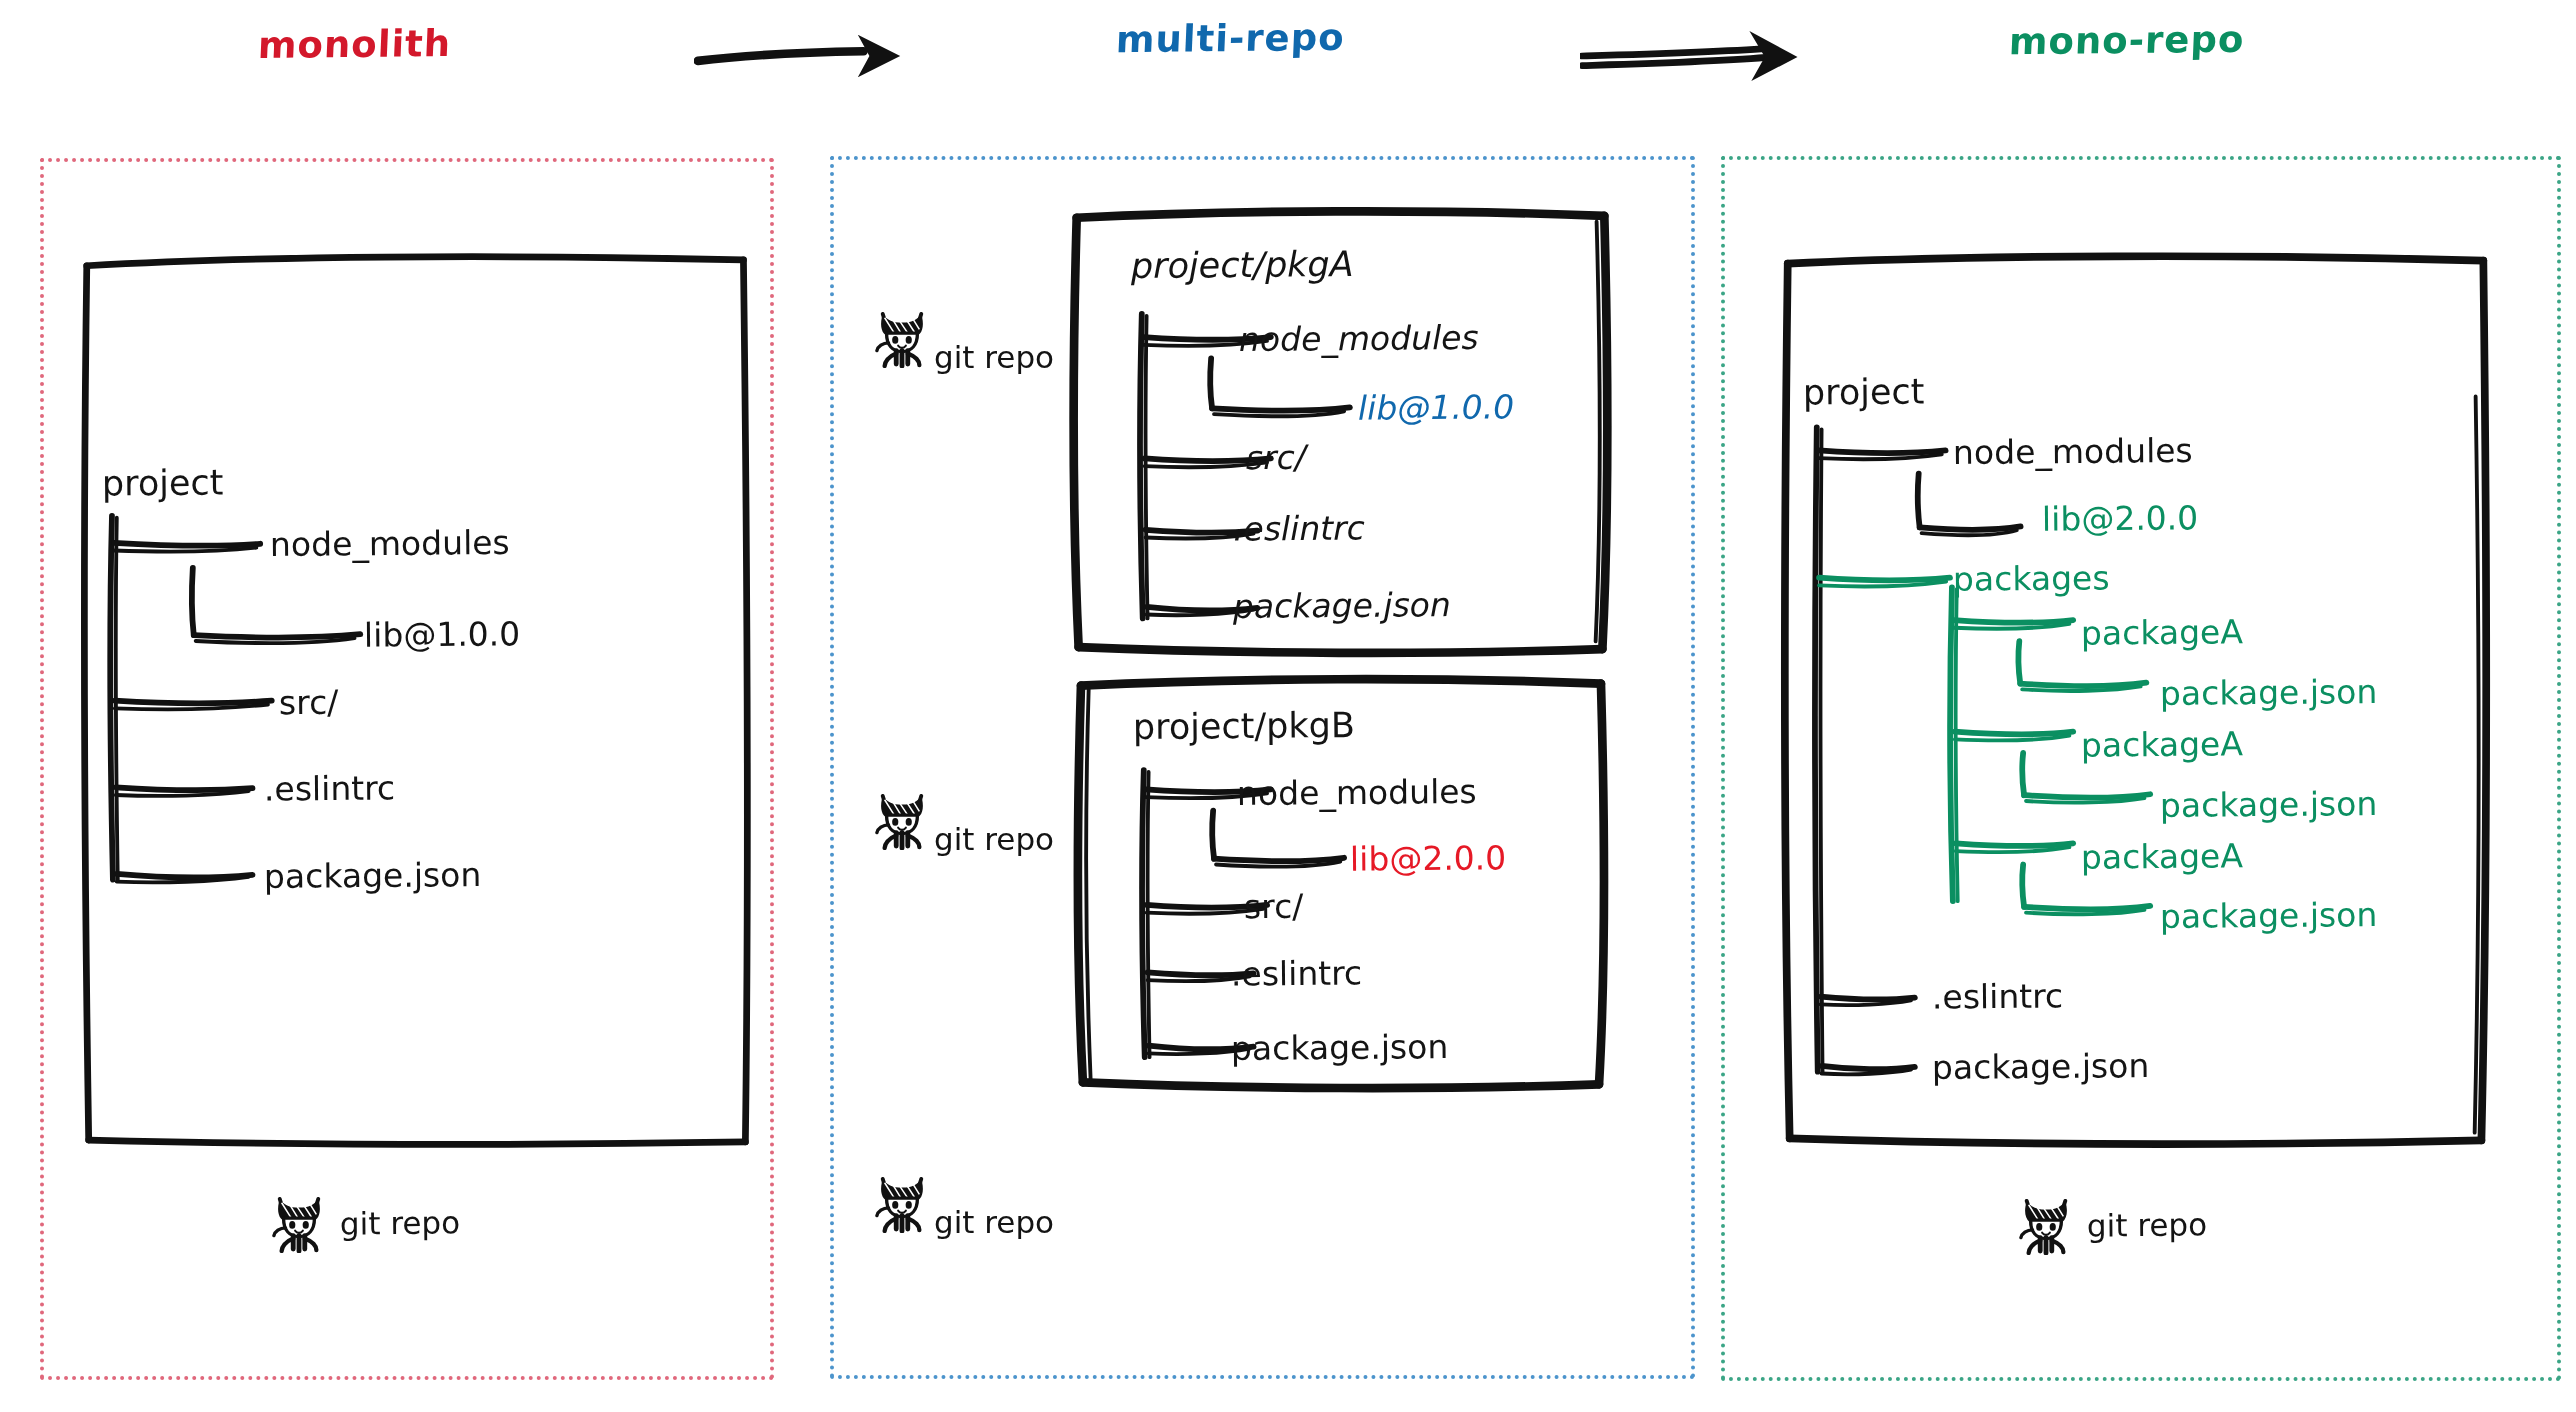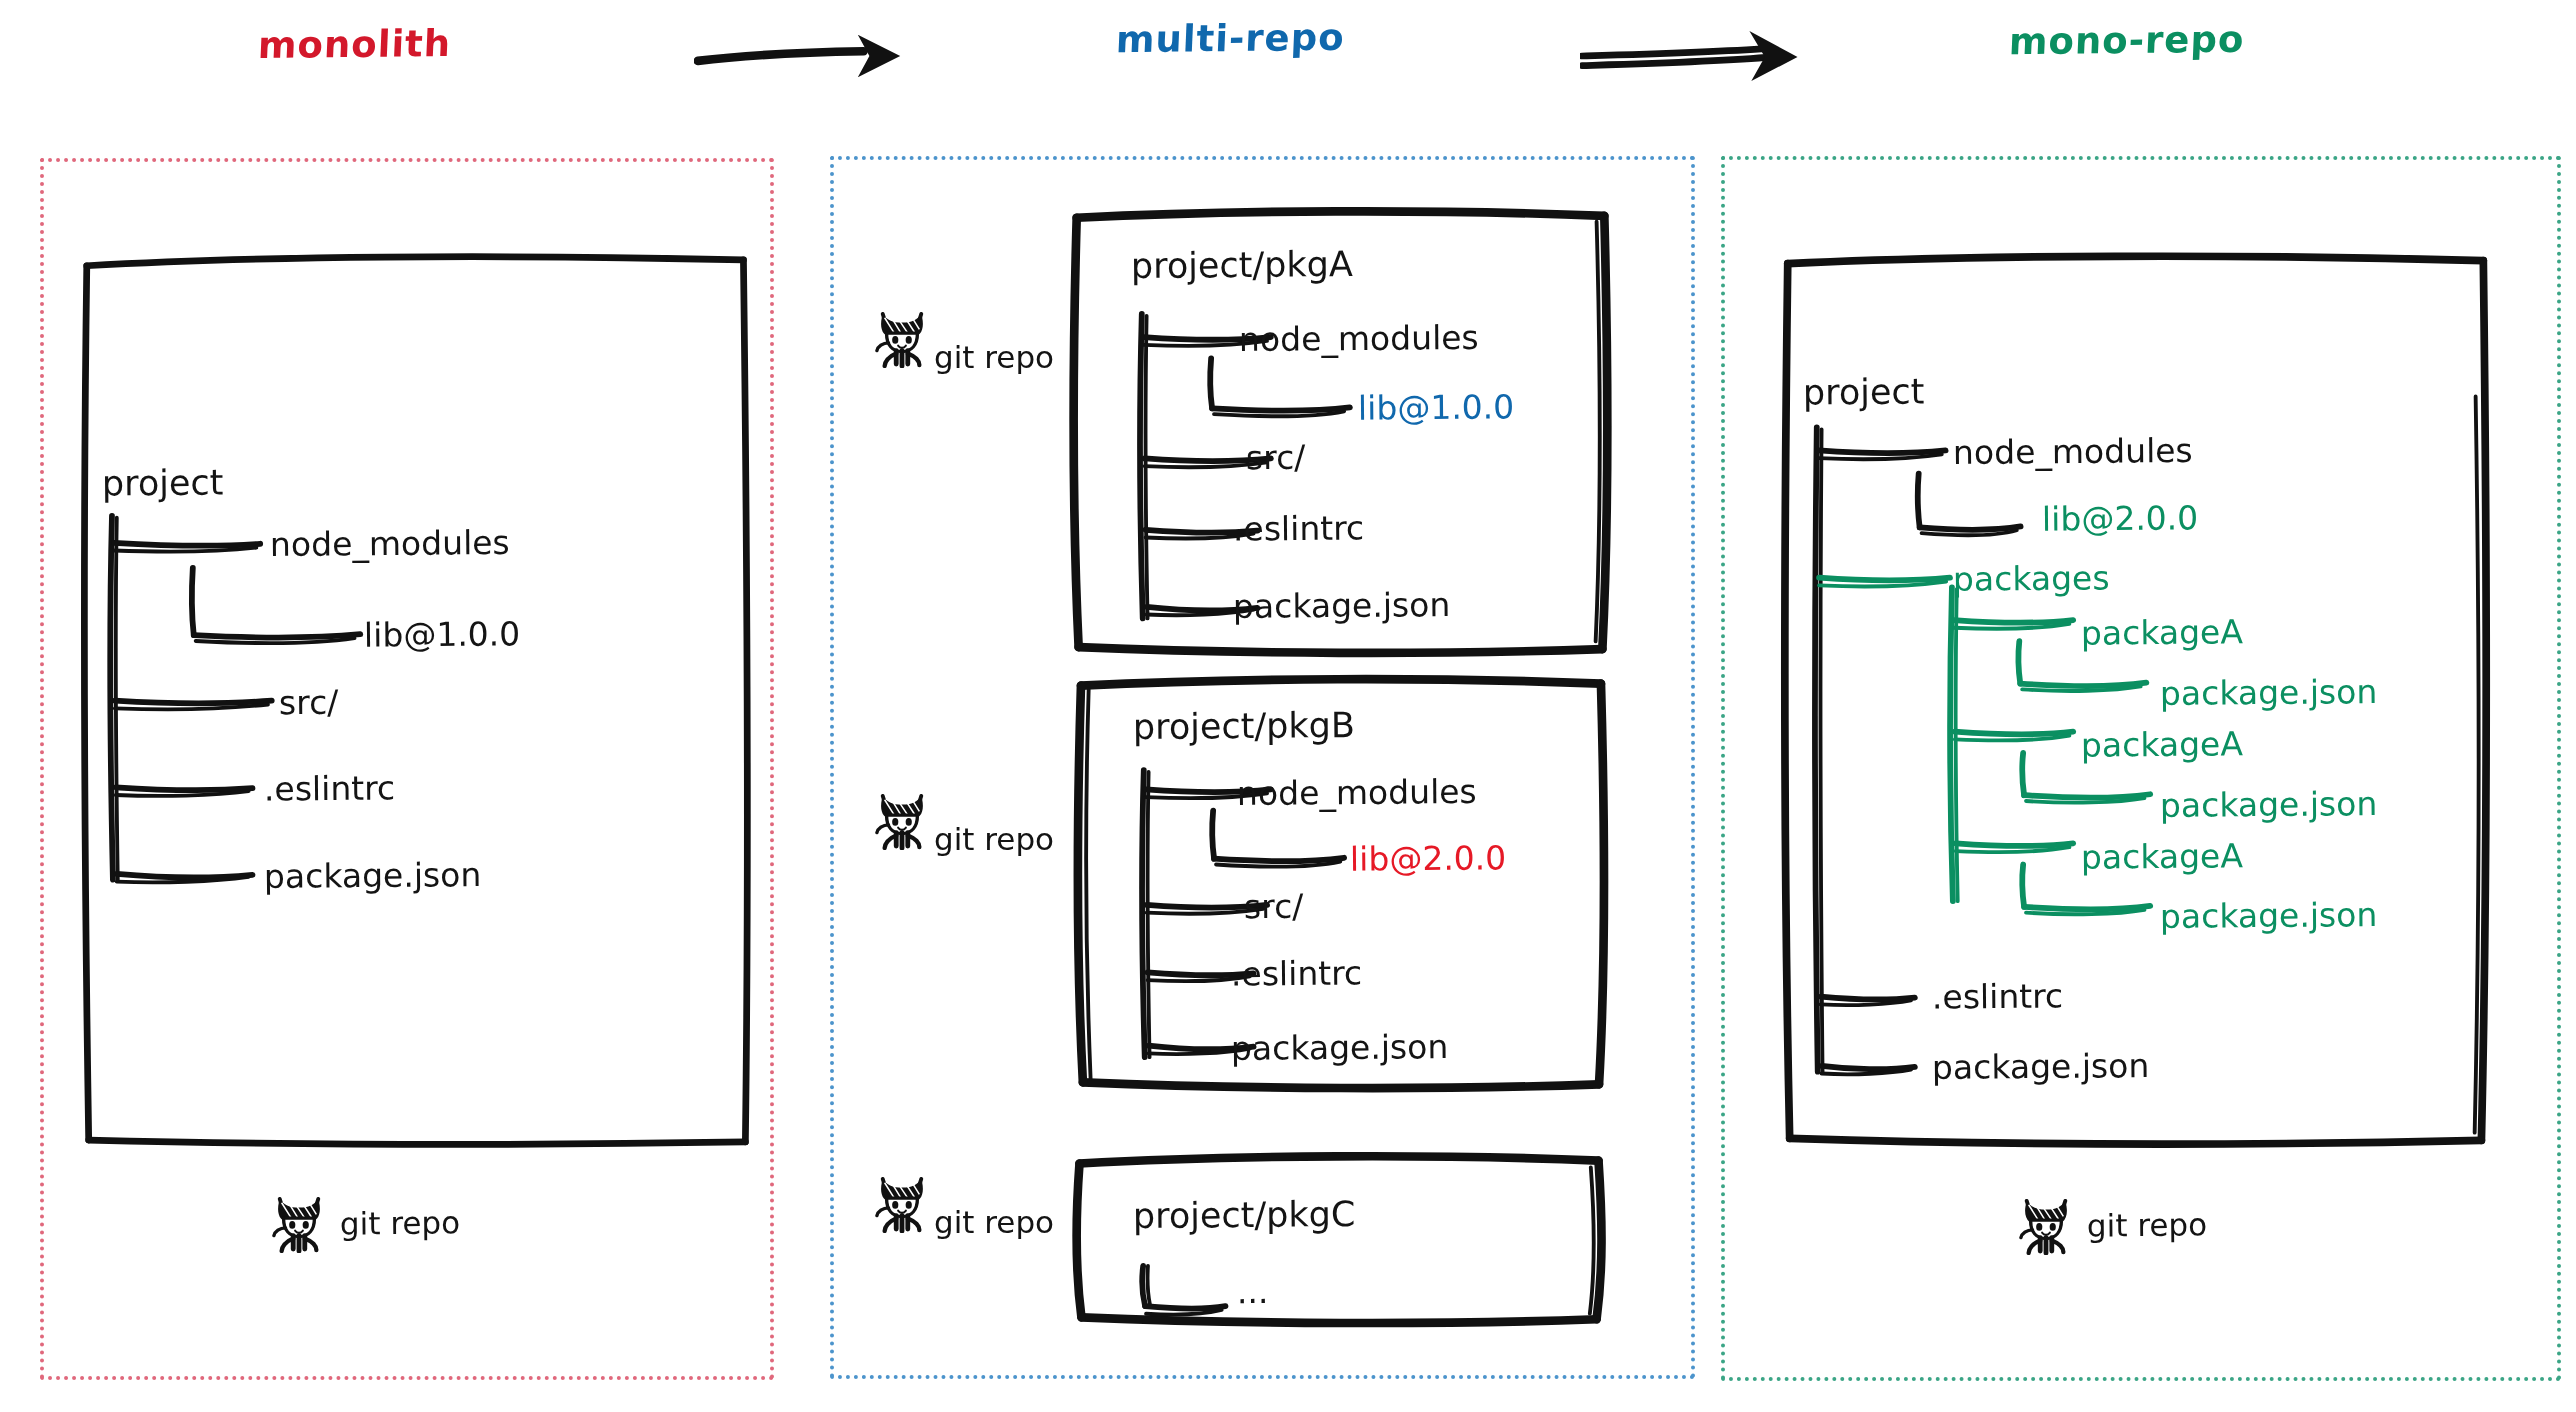--- a/index.html
+++ b/index.html
@@ -43,21 +43,21 @@
   }
   #panel-monolith  { left: 40px;   top: 158px; width: 734px;  height: 1222px; border-color: #e0687c; }
   #panel-multirepo { left: 830px;  top: 156px; width: 865px;  height: 1223px; border-color: #4c94cc; }
   #panel-monorepo  { left: 1721px; top: 156px; width: 840px;  height: 1225px; border-color: #3ba586; }
 
   
   .sketchbox { position: absolute; }
   .sketchbox > svg { position: absolute; left: 0; top: 0; overflow: visible; }
 
   #box-monolith  { left: 81px;   top: 252px;  width: 674px;  height: 896px; }
-  #box-pkga      { left: 1069px; top: 206px;  width: 543px;  height: 451px; }
+  #box-pkga      { left: 1069px; top: 206px;  width: 543px;  height: 451px; font-style: italic; }
   #box-pkgb      { left: 1071px; top: 676px;  width: 538px;  height: 416px; }
   #box-pkgc      { left: 1071px; top: 1152px; width: 536px;  height: 173px; }
   #box-monorepo  { left: 1780px; top: 252px;  width: 713px;  height: 896px; }
 
   
   .lbl {
     position: absolute;
     white-space: nowrap;
     font-family: "DejaVu Sans", sans-serif;
     font-size: 33px;
@@ -255,39 +255,20 @@
     </svg>
 
     <div class="lbl t-title" style="left:62px;  top:33px;">project/pkgB</div>
     <div class="lbl" style="left:166px; top:100px;">node_modules</div>
     <div class="lbl red" style="left:279px; top:166px;">lib@2.0.0</div>
     <div class="lbl" style="left:173px; top:214px;">src/</div>
     <div class="lbl" style="left:160px; top:281px;">.eslintrc</div>
     <div class="lbl" style="left:160px; top:355px;">package.json</div>
   </div>
 
-  <div class="sketchbox" id="box-pkgc">
-    <svg width="536" height="173" viewBox="0 0 556 180">
-      <path d="M8 12 C170 3, 380 2, 548 9" stroke="#111" stroke-width="9" fill="none" stroke-linecap="round"></path>
-      <path d="M548 9 C552 70, 553 120, 546 174" stroke="#111" stroke-width="9" fill="none" stroke-linecap="round"></path>
-      <path d="M546 174 C380 180, 180 179, 10 172" stroke="#111" stroke-width="9" fill="none" stroke-linecap="round"></path>
-      <path d="M10 172 C3 118, 4 66, 8 12" stroke="#111" stroke-width="9" fill="none" stroke-linecap="round"></path>
-      <path d="M540 16 C544 72, 545 120, 539 168" stroke="#111" stroke-width="4" fill="none" stroke-linecap="round"></path>
-    </svg>
-
-    <svg class="conn" style="left:66px; top:112px;" width="154" height="67" viewBox="0 0 160 70">
-      <path d="M6 2 C4 18, 5 32, 8 44" stroke="#111" stroke-width="6" fill="none" stroke-linecap="round"></path>
-      <path d="M11 2 C10 18, 11 32, 13 42" stroke="#111" stroke-width="4" fill="none" stroke-linecap="round"></path>
-      <path d="M8 44 C40 47, 70 48, 92 44" stroke="#111" stroke-width="6" fill="none" stroke-linecap="round"></path>
-      <path d="M9 52 C42 54, 72 52, 88 48" stroke="#111" stroke-width="4" fill="none" stroke-linecap="round"></path>
-    </svg>
-
-    <div class="lbl t-title" style="left:62px;  top:46px;">project/pkgC</div>
-    <div class="lbl" style="left:166px; top:123px;">...</div>
-  </div>
 
   <div class="repo stack" style="left:873px; top:308px; width:183px;">
     <svg class="octo" width="54" height="60" viewBox="0 0 56 62">
       <path d="M8 6 L13 22 M48 6 L43 22" stroke="#111" stroke-width="4" fill="none" stroke-linecap="round"></path>
       <path d="M8 6 C5 16, 6 24, 11 28 L45 28 C50 24, 51 16, 48 6 C44 12, 38 15, 28 15 C18 15, 12 12, 8 6 Z" fill="#111"></path>
       <path d="M10 10 L20 26 M16 8 L27 26 M22 8 L34 26 M30 8 L41 25 M38 9 L46 22" stroke="#fff" stroke-width="1.6" fill="none"></path>
       <path d="M12 26 C12 38, 18 45, 28 45 C38 45, 44 38, 44 26 Z" fill="#fff" stroke="#111" stroke-width="3.5"></path>
       <ellipse cx="21" cy="33" rx="3.2" ry="4" fill="#111"></ellipse>
       <ellipse cx="35" cy="33" rx="3.2" ry="4" fill="#111"></ellipse>
       <path d="M24 39 C26 42, 30 42, 32 39" stroke="#111" stroke-width="2.2" fill="none" stroke-linecap="round"></path>

